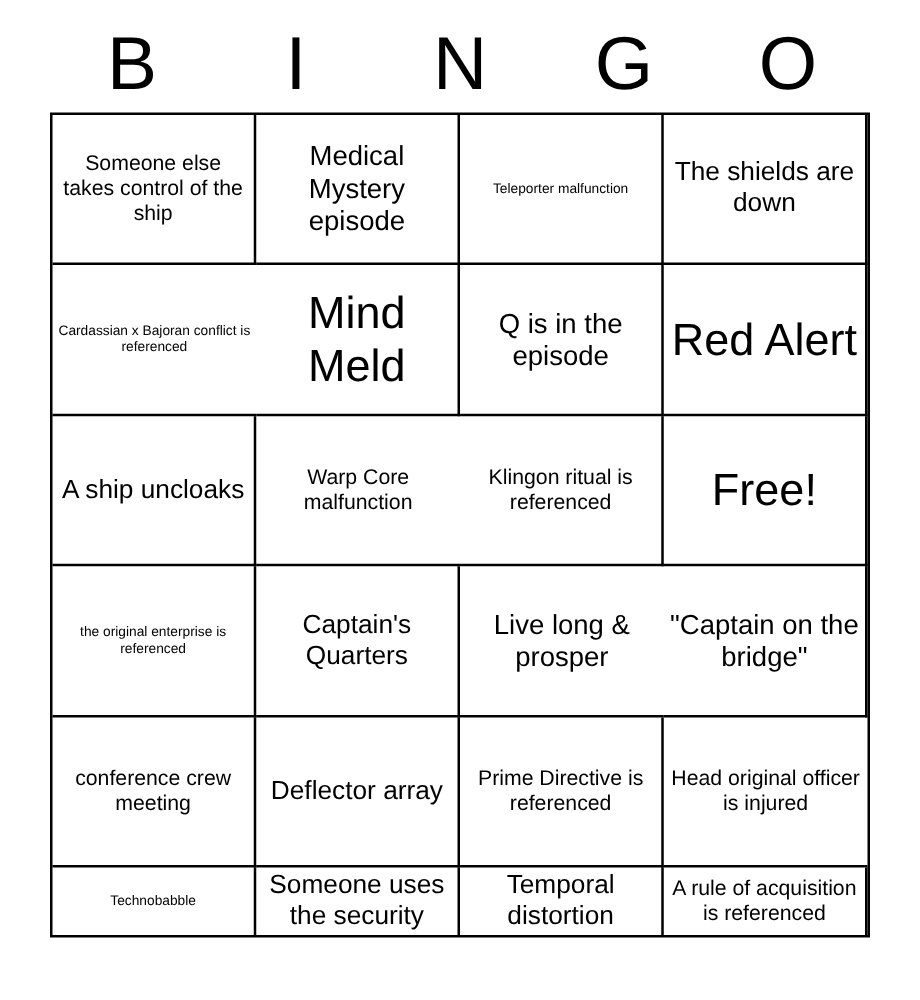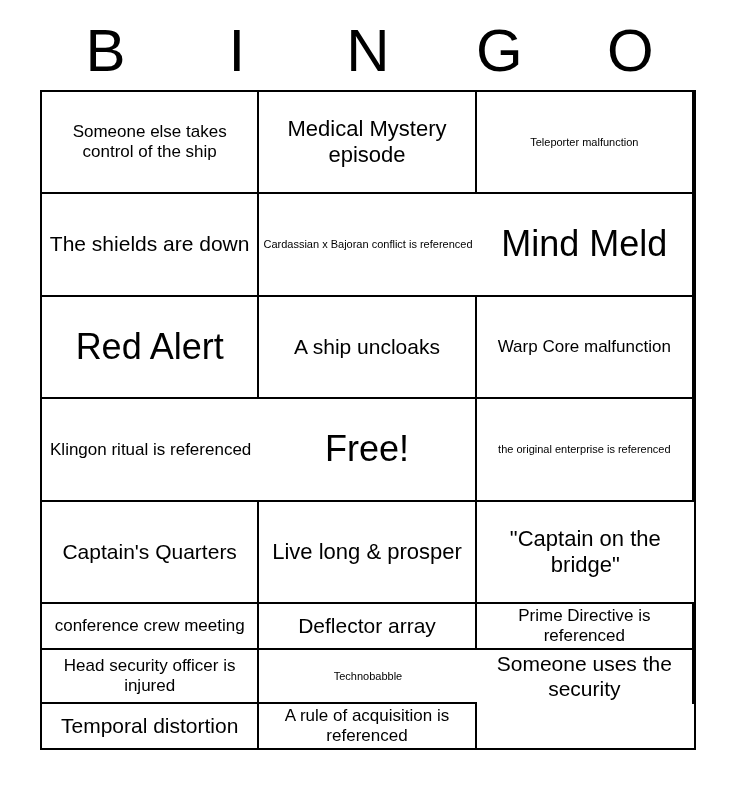--- a/index.html
+++ b/index.html
@@ -35,21 +35,21 @@
     font-weight: normal;
     font-family: "Liberation Sans", sans-serif;
     color: #000000;
   }
   .grid {
     width: 656px;
     height: 660px;
     border: 2px solid #000000;
     box-sizing: border-box;
     display: grid;
-    grid-template-columns: repeat(3, 1fr);
+    grid-template-columns: repeat(4, 1fr);
     grid-template-rows: repeat(5, 1fr);
   }
   .cell {
     border-right: 2px solid #000000;
     border-bottom: 2px solid #000000;
     box-sizing: border-box;
     display: flex;
     align-items: center;
     justify-content: center;
     text-align: center;
@@ -100,20 +100,23 @@
     <div class="cell fs-m">
         <span>The shields are down</span>
       </div>
 
     <div class="cell fs-xs">
         <span>Cardassian x Bajoran conflict is referenced</span>
       </div>
     <div class="cell fs-xxl">
         <span>Mind Meld</span>
       </div>
+    <div class="cell fs-l">
+        <span>Q is in the episode</span>
+      </div>
     <div class="cell fs-xxl">
         <span>Red Alert</span>
       </div>
     <div class="cell fs-m">
         <span>A ship uncloaks</span>
       </div>
 
     <div class="cell fs-s">
         <span>Warp Core malfunction</span>
       </div>
@@ -140,21 +143,21 @@
         <span>conference crew meeting</span>
       </div>
     <div class="cell fs-m">
         <span>Deflector array</span>
       </div>
     <div class="cell fs-s">
         <span>Prime Directive is referenced</span>
       </div>
 
     <div class="cell fs-s">
-        <span>Head security officer is injured</span>
+        <span>Head original officer is injured</span>
       </div>
     <div class="cell fs-xs">
         <span>Technobabble</span>
       </div>
     <div class="cell fs-m">
         <span>Someone uses the security</span>
       </div>
     <div class="cell fs-m">
         <span>Temporal distortion</span>
       </div>

